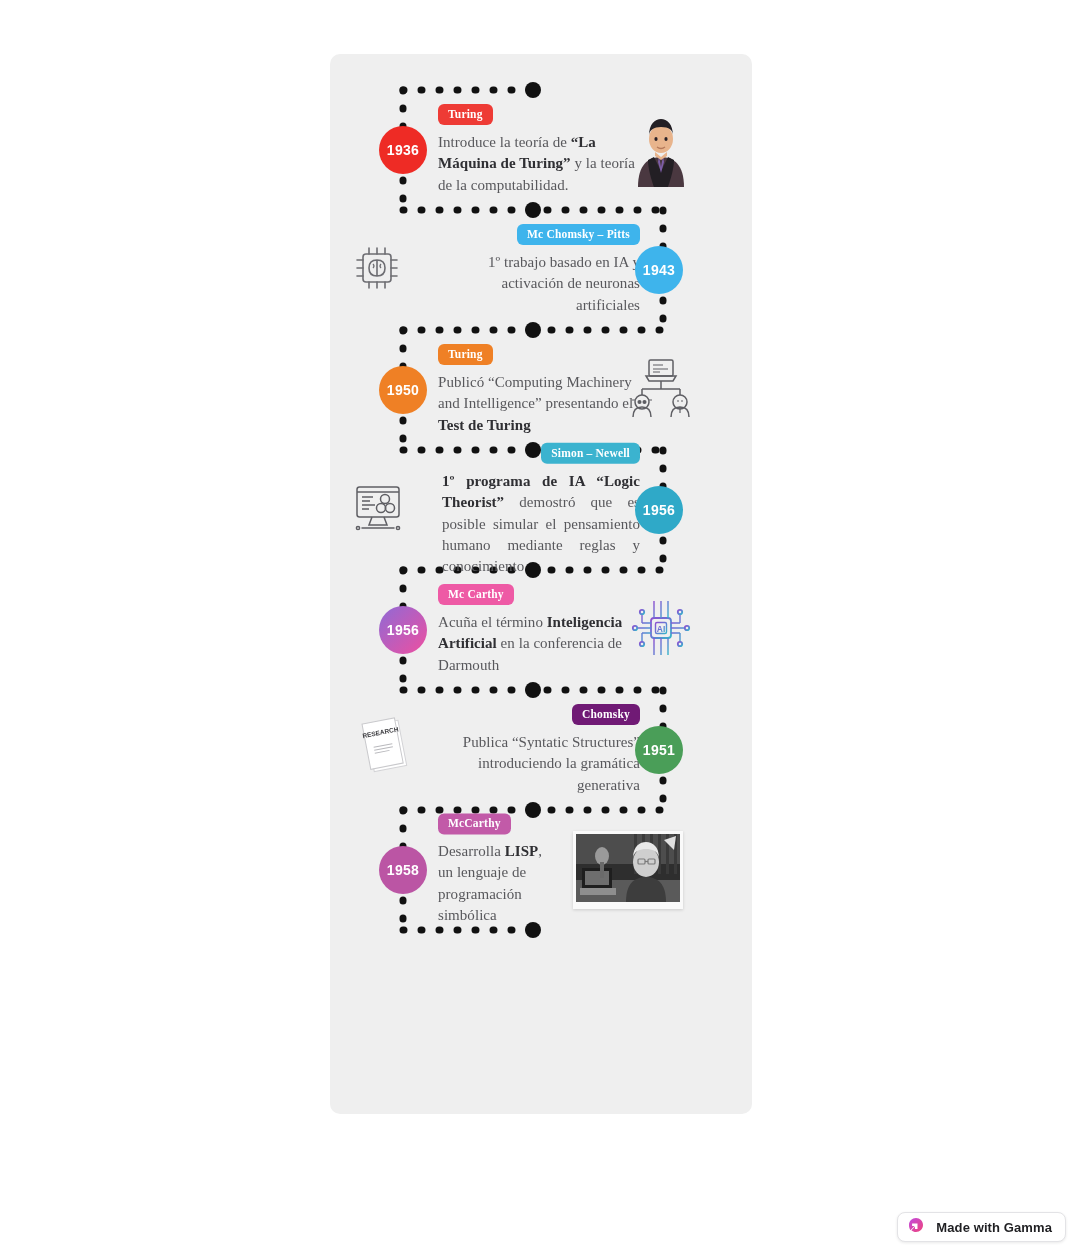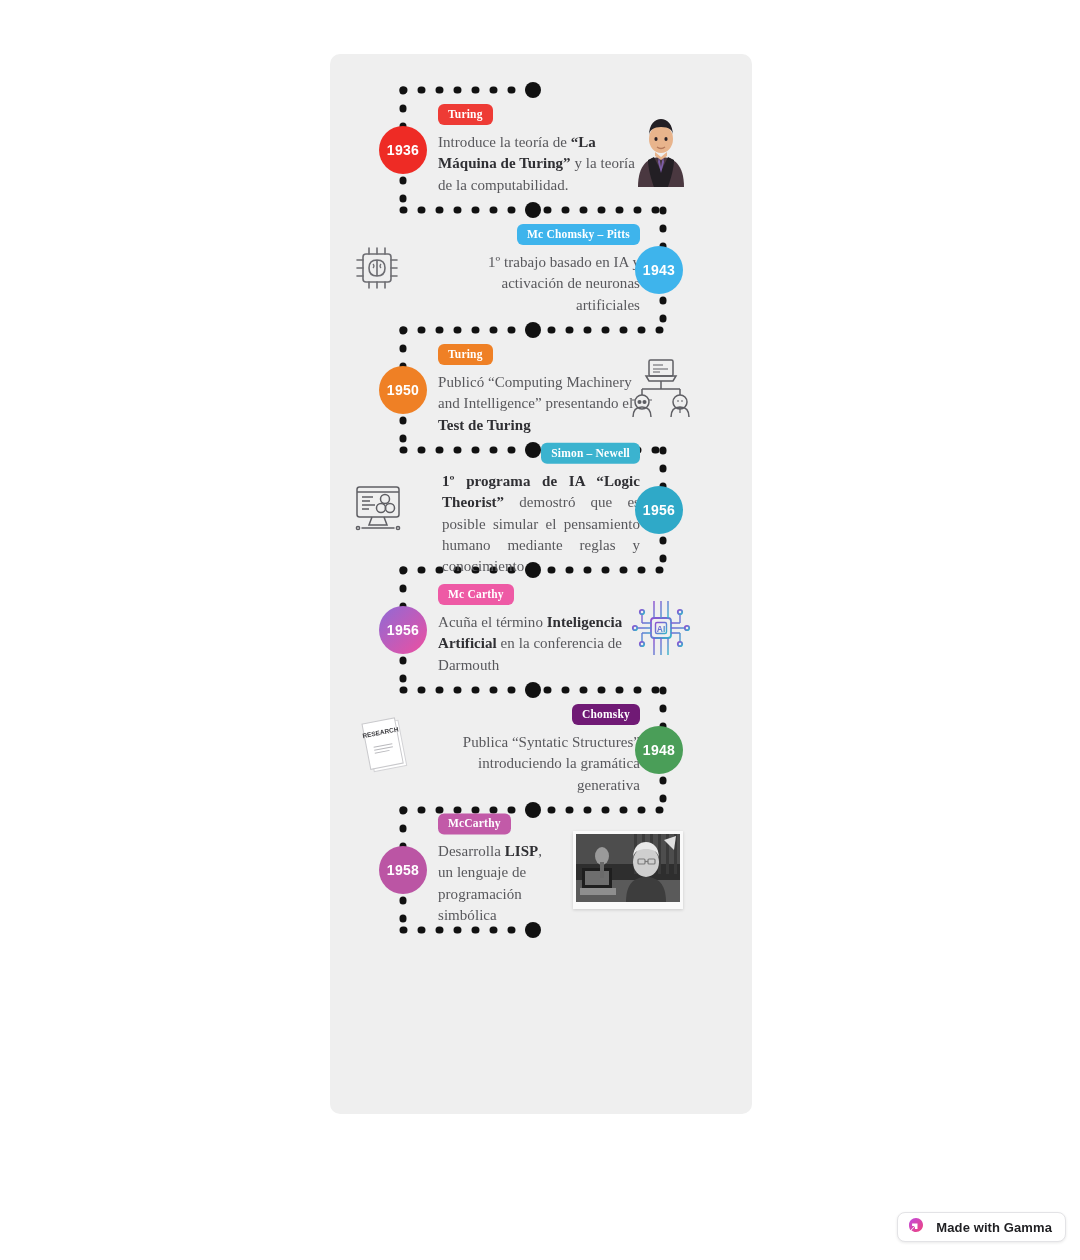--- a/index.html
+++ b/index.html
@@ -315,21 +315,21 @@
             <circle cx="50" cy="15" r="2.2"></circle>
               <circle cx="57" cy="31" r="2.2"></circle>
               <circle cx="50" cy="47" r="2.2"></circle>
           </g>
           <text x="31" y="35" font-family="Liberation Sans, sans-serif" font-size="8.5" font-weight="bold" fill="url(#aigrad)" text-anchor="middle" stroke="none">AI</text>
         </svg>
       </div>
     </div>
 
     <div class="row" style="top:636px">
-      <div class="year-bubble year-right" style="background:#4a9e58">1948</div>
+      <div class="year-bubble year-right" style="background:#4a9e58">1951</div>
       <div class="content right-anchor">
         <span class="tag" style="background:#701a75">Chomsky</span>
         <div class="desc">Publica “Syntatic Structures” introduciendo la gramática generativa</div>
       </div>
       <div class="art art-left" style="left:28px">
         <svg width="56" height="62" viewBox="0 0 56 62">
           <g transform="rotate(-11 28 31)">
             <rect x="12" y="6" width="33" height="46" fill="#ffffff" stroke="#d3d3d6" stroke-width="1"></rect>
             <rect x="9" y="3" width="33" height="46" fill="#ffffff" stroke="#c9c9cc" stroke-width="1"></rect>
             <text x="25.5" y="17" font-family="Liberation Sans, sans-serif" font-size="6.5" font-weight="bold" fill="#3a3a3e" text-anchor="middle">RESEARCH</text>

